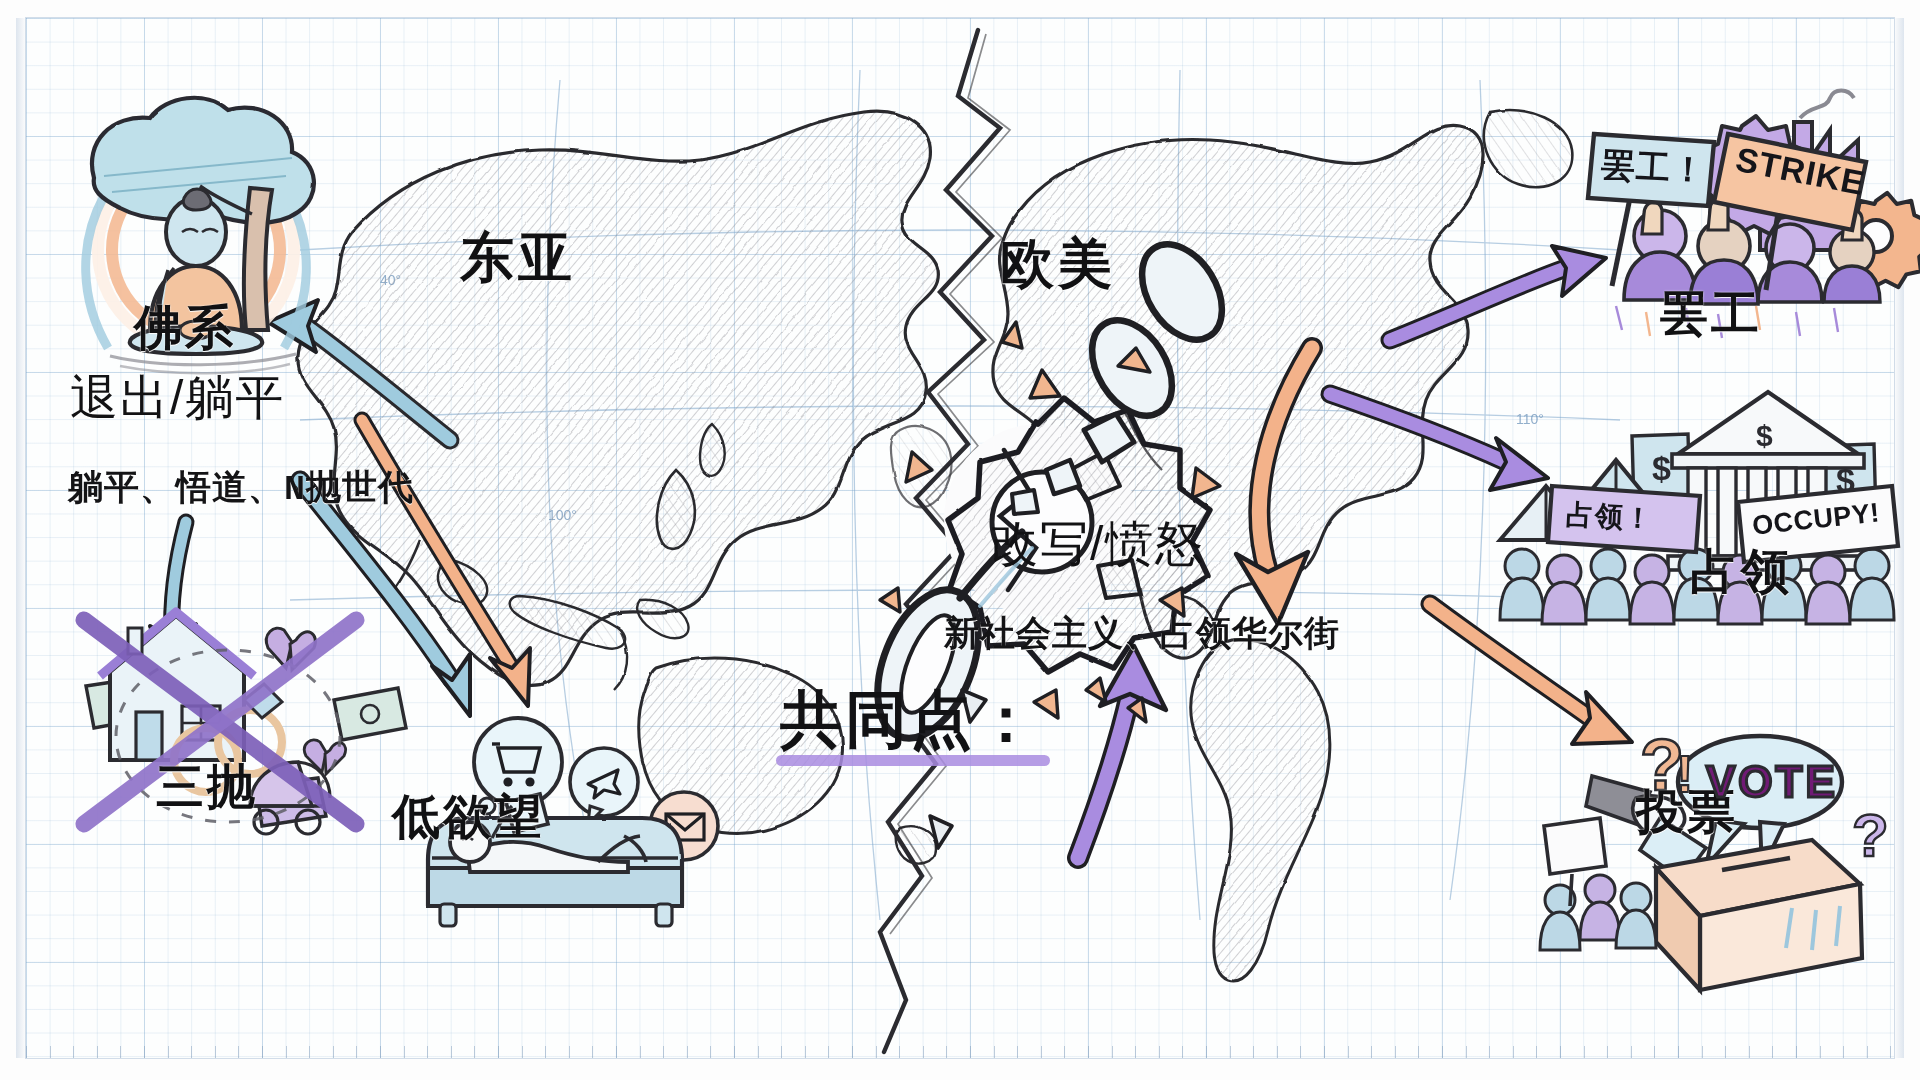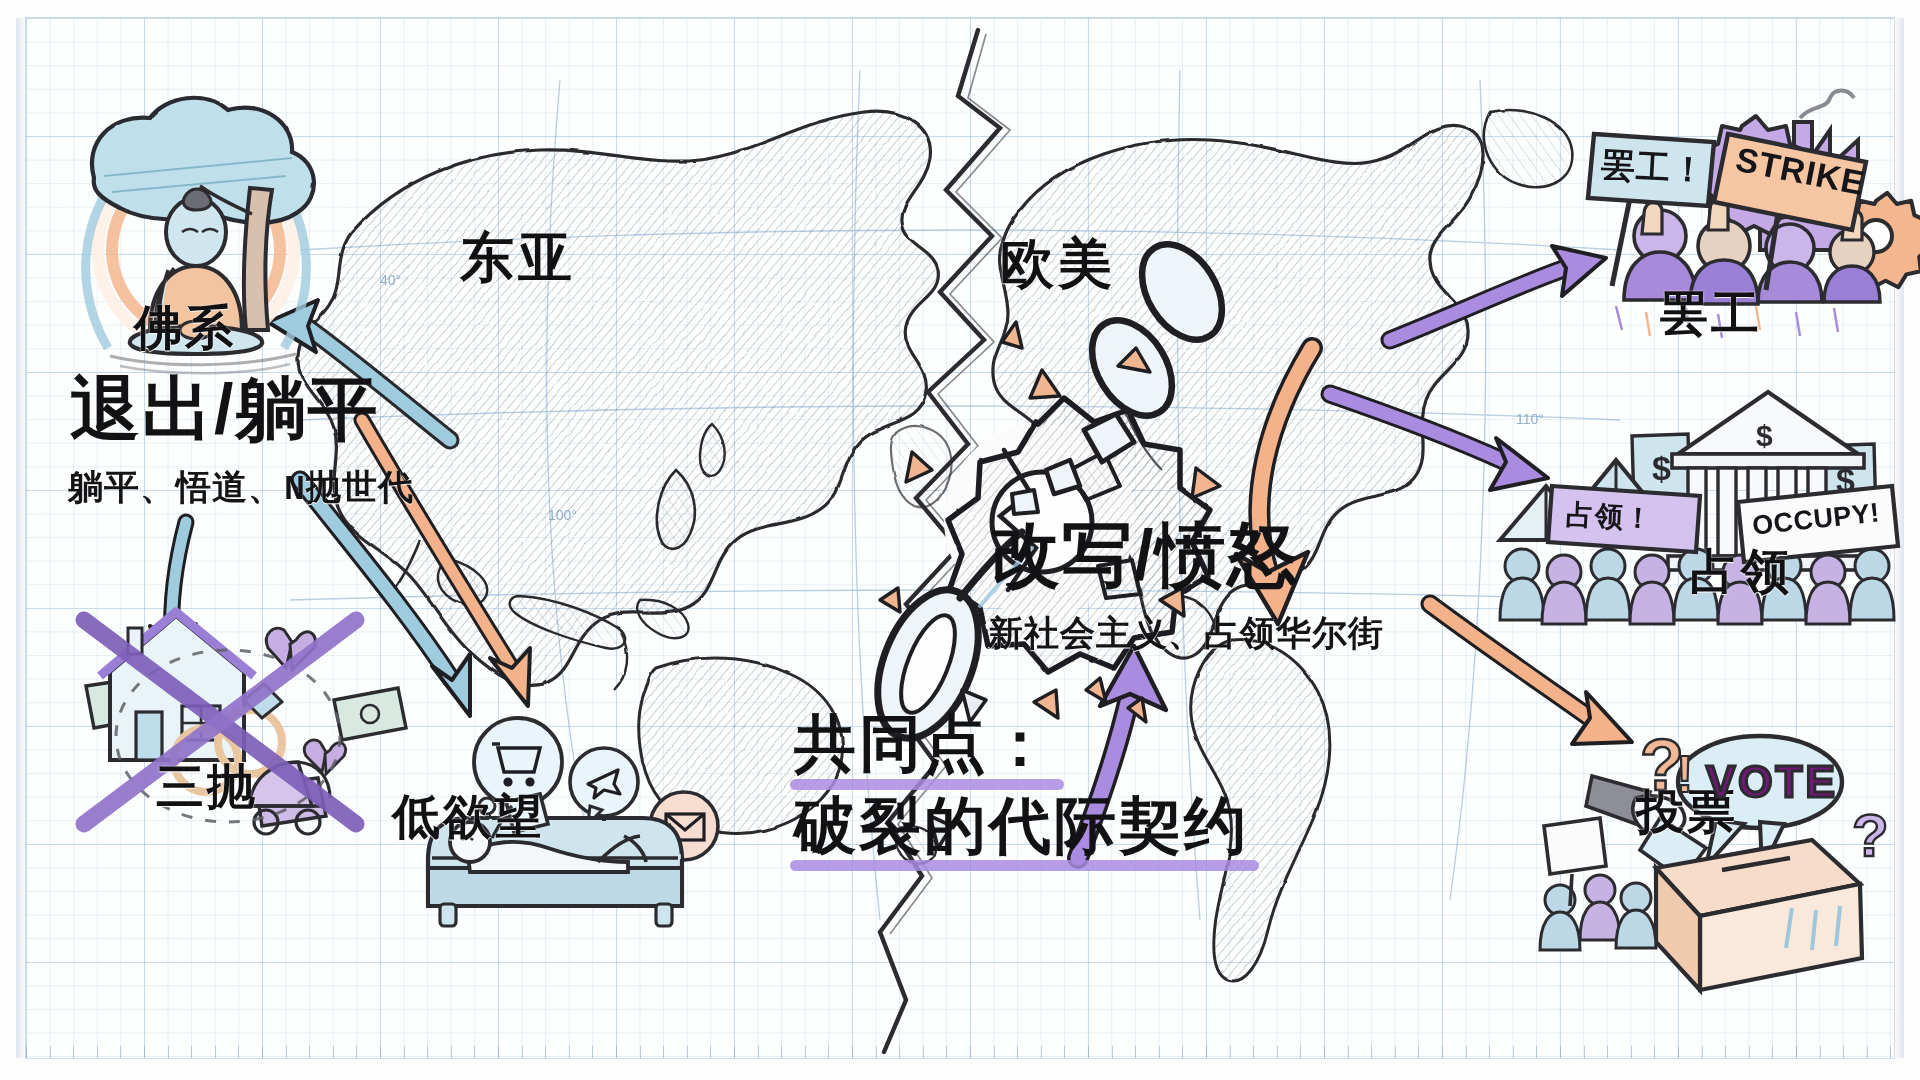--- a/index.html
+++ b/index.html
@@ -49,22 +49,22 @@
     position:absolute;
     color:#111113;
     font-weight:700;
     letter-spacing:1px;
     white-space:nowrap;
     text-shadow:0 1px 0 rgba(255,255,255,.85),0 0 2px rgba(255,255,255,.8);
   }
   .lbl.region{font-size:54px;letter-spacing:4px;}
   .lbl.cap{font-size:48px;letter-spacing:3px;}
   .head{
-    position:absolute;white-space:nowrap;font-weight:700;
-    font-size:70px;letter-spacing:2px;color:#121214;line-height:1;
+    position:absolute;white-space:nowrap;font-weight:400;
+    font-size:48px;letter-spacing:2px;color:#121214;line-height:1;
   }
   .head .hl{
     position:relative;display:inline-block;padding:2px 10px 6px 10px;
   }
   .head .hl::before{
     content:"";position:absolute;left:-6px;right:-6px;top:12px;bottom:4px;
     z-index:-1;border-radius:28px 34px 26px 30px;
   }
   .head.blue .hl::before{background:#b9d9e8;}
   .head.peach .hl::before{background:#f7c4a4;}
@@ -594,25 +594,24 @@
   <div class="lbl region" style="left:460px;top:222px;">东亚</div>
 
   <div class="head blue" style="left:60px;top:372px;">
     <span class="hl">退出/躺平</span>
   </div>
   <div class="sub" style="left:68px;top:464px;font-family:Liberation Mono, monospace;">躺平、悟道、N抛世代</div>
 
   <div class="head peach" style="left:980px;top:518px;">
     <span class="hl">改写/愤怒</span>
   </div>
-  <div class="sub" style="left:988px;top:610px;">新社会主义、占领华尔街</div>
-
-  <div class="conc" style="left:780px;top:706px;margin-left:14px;">
+  <div class="sub" style="left:944px;top:610px;">新社会主义、占领华尔街</div>
+
+  <div class="conc" style="left:780px;top:682px;">
     <div><span>共同点：</span></div>
-    <div><span>破裂的代际契约</span></div>
   </div>
 
   <div class="lbl cap" style="left:134px;top:296px;">佛系</div>
   <div class="lbl cap" style="left:156px;top:755px;">三抛</div>
   <div class="lbl cap" style="left:392px;top:785px;">低欲望</div>
 
   <div class="lbl cap" style="left:1660px;top:282px;">罢工</div>
   <div class="lbl cap" style="left:1690px;top:540px;">占领</div>
   <div class="lbl cap" style="left:1636px;top:780px;">投票</div>
 

